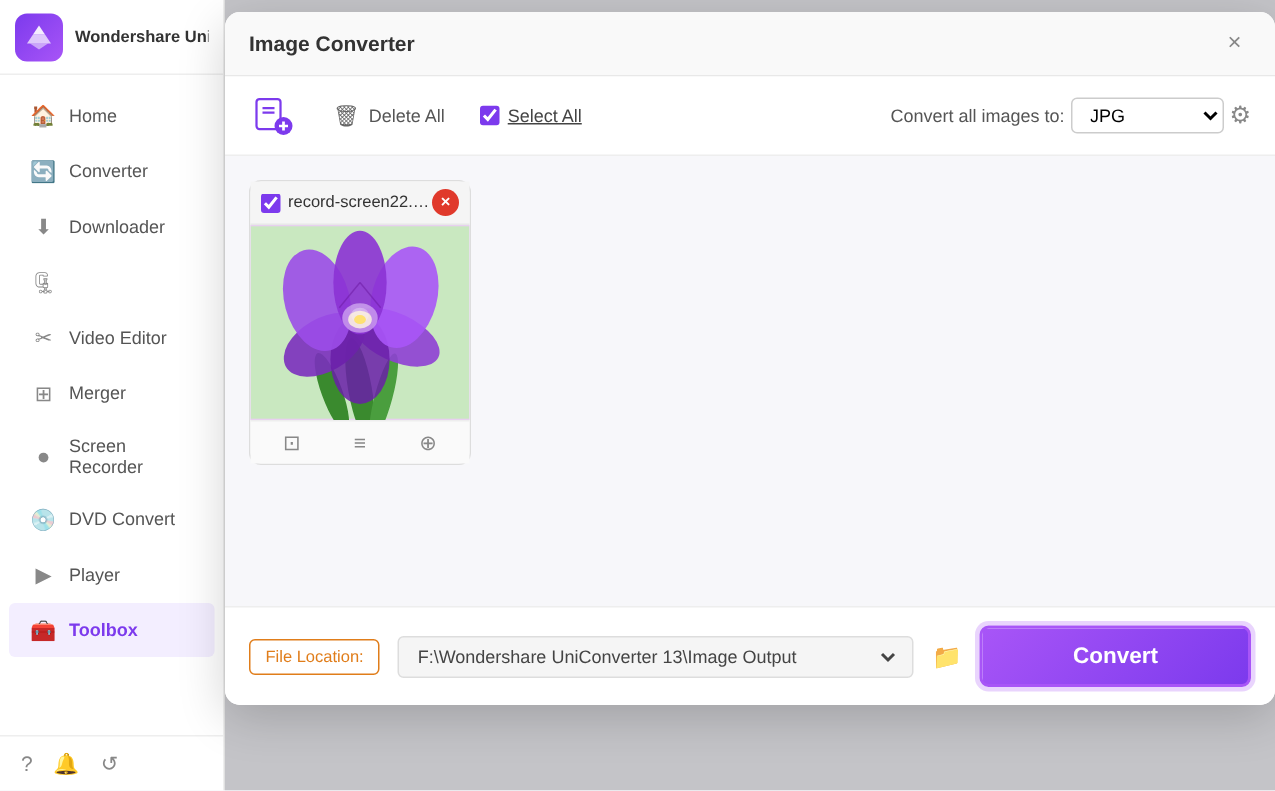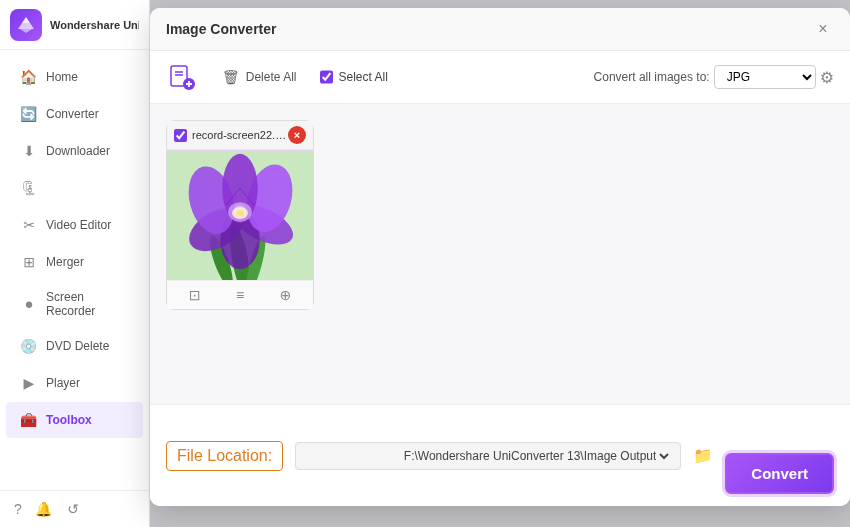--- a/index.html
+++ b/index.html
@@ -170,20 +170,21 @@
       cursor: pointer;
       color: #7c3aed;
       font-size: 20px;
       background: none;
       border: none;
     }
     .checkbox-label {
       display: flex; gap: 5px;
       font-size: 12px; color: #444;
       cursor: pointer;
+      text-decoration: underline;
     }
     .checkbox-label input { accent-color: #7c3aed; }
 
     
     .dialog-body {
       flex: 1;
       padding: 16px;
       background: #f7f7fa;
       overflow-y: auto;
       min-height: 300px;
@@ -241,55 +242,54 @@
     .dialog-footer {
       display: flex;
       align-items: center;
       padding: 12px 16px;
       background: #fff;
       border-top: 1px solid #eee;
       gap: 12px;
       flex-shrink: 0;
     }
     .file-location-label {
-      font-size: 16px;
+      font-size: 11px;
       color: #e07d1a;
       border: 1px solid #e07d1a;
       padding: 5px 10px;
       border-radius: 4px;
       white-space: nowrap;
     }
     .file-location-path {
       flex: 1;
       font-size: 12px;
       color: #444;
       background: #f5f5f5;
       border: 1px solid #ddd;
       border-radius: 4px;
       padding: 5px 8px;
       display: flex; align-items: center; justify-content: space-between;
     }
     .file-location-path select {
-      border: none; background: none; font-size: 12px; color: #444; flex:1; outline:none;text-align:right;
+      border: none; background: none; font-size: 12px; color: #444; flex:1; outline:none;
     }
     .folder-icon-btn {
       background: none; border: none; font-size: 16px; color: #777; cursor: pointer;
     }
     .convert-btn {
-      padding: 10px 24px;
+      padding: 10px 60px;
       background: linear-gradient(135deg, #a855f7, #7c3aed);
       color: #fff;
       border: 2px solid #a855f7;
       border-radius: 6px;
       font-size: 15px;
       font-weight: 600;
       cursor: pointer;
       white-space: nowrap;
       box-shadow: 0 0 0 3px rgba(168,85,247,0.25);
-      margin-top: 36px;
     }
 
     
     .bg-app {
       flex: 1;
       display: flex;
       flex-direction: column;
       position: relative;
       background: #f0f0f5;
     }
@@ -334,21 +334,21 @@
     <div class="nav-item">
       <span class="nav-icon">⊞</span>
       <span>Merger</span>
     </div>
     <div class="nav-item">
       <span class="nav-icon">⏺</span>
       <span>Screen Recorder</span>
     </div>
     <div class="nav-item">
       <span class="nav-icon">💿</span>
-      <span>DVD Delete</span>
+      <span>DVD Convert</span>
     </div>
     <div class="nav-item">
       <span class="nav-icon">▶</span>
       <span>Player</span>
     </div>
     <div class="nav-item active">
       <span class="nav-icon">🧰</span>
       <span>Toolbox</span>
     </div>
   </nav>

